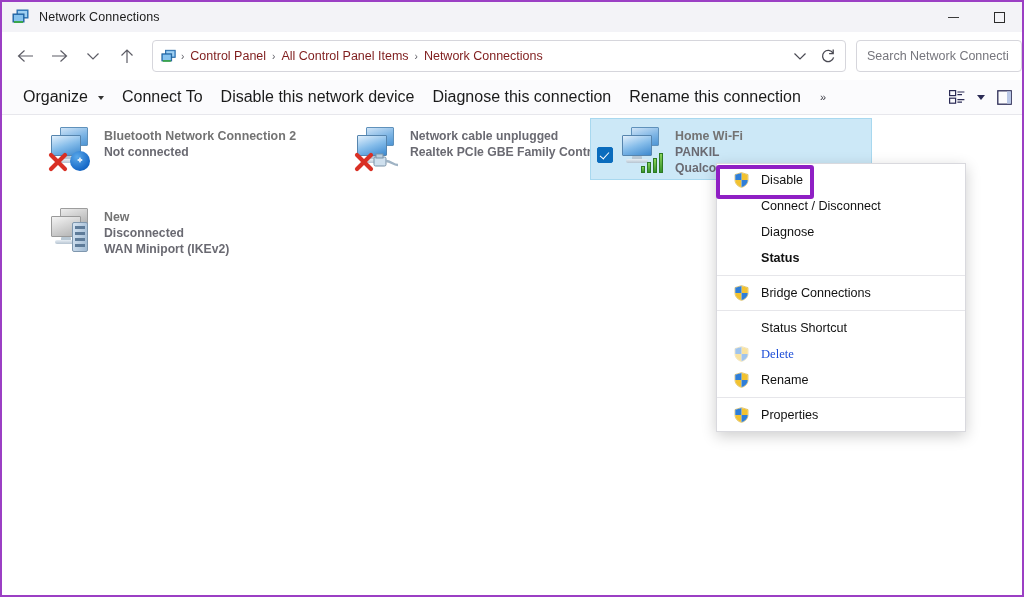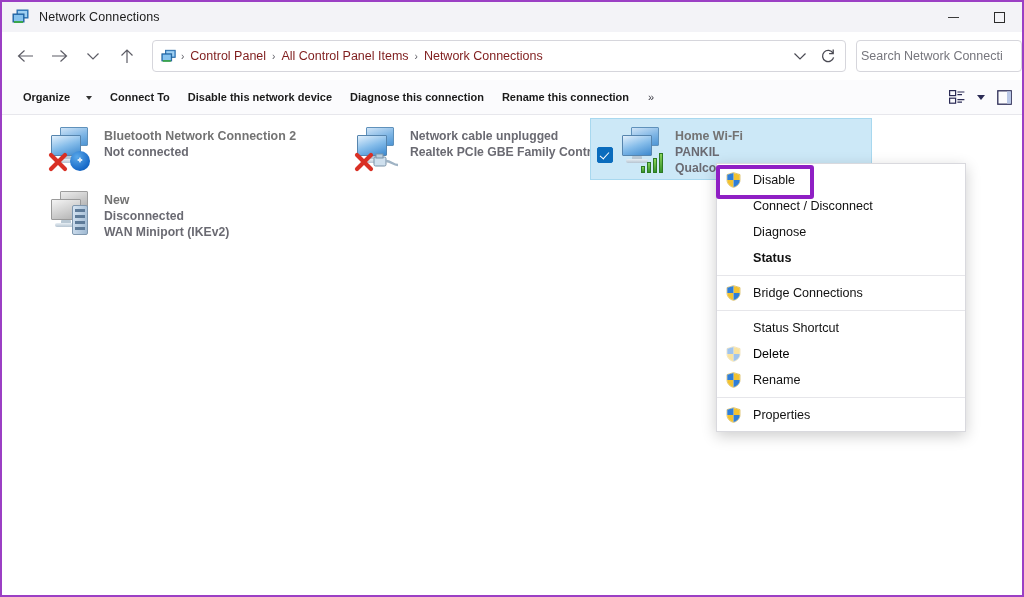--- a/index.html
+++ b/index.html
@@ -142,21 +142,21 @@
   .searchbox {
     margin-left: 10px;
     flex: 1;
     height: 32px;
     border: 1px solid #d6d6dc;
     border-radius: 4px;
     background: #fff;
     display: flex;
     align-items: center;
     box-sizing: border-box;
-    padding-left: 2px;
+    padding-left: 8px;
     overflow: hidden;
   }
   .searchbox input {
     border: 0;
     outline: 0;
     font-family: "Liberation Sans", sans-serif;
     font-size: 12.5px;
     color: #6d6d75;
     width: 100%;
     background: transparent;
@@ -169,28 +169,27 @@
     min-height: 35px;
     background: #fbfbfd;
     border-bottom: 1px solid #e7e7ec;
     display: flex;
     align-items: center;
     box-sizing: border-box;
     padding-left: 12px;
     position: relative;
   }
   .cmd-item {
-    font-size: 11px;
+    font-size: 16px;
     color: #1b1b1b;
     padding: 4px 9px;
     white-space: nowrap;
     display: flex;
     align-items: center;
-    gap: 16px;
-    font-weight: bold;
+    gap: 10px;
   }
   .cmd-caret {
     display: inline-block;
     width: 0; height: 0;
     border-left: 3.5px solid transparent;
     border-right: 3.5px solid transparent;
     border-top: 4px solid #333;
     margin-top: 2px;
   }
   .cmd-chevrons {
@@ -402,38 +401,38 @@
     background: #ffffff;
     border: 1px solid #d9d9de;
     box-shadow: 0 4px 14px rgba(0,0,0,0.20);
     padding: 3px 0;
     box-sizing: border-box;
   }
   .mi {
     height: 26px;
     display: flex;
     align-items: center;
-    padding-left: 8px;
+    padding-left: 16px;
     box-sizing: border-box;
     position: relative;
   }
   .mi-icon {
     width: 18px;
     height: 16px;
     margin-right: 10px;
     flex: 0 0 18px;
     position: relative;
   }
   .mi-label {
     font-size: 12.6px;
     color: #111;
     white-space: nowrap;
   }
   .mi.bold .mi-label { font-weight: 700; }
-  .mi.disabled .mi-label { color: #000000; }
+  .mi.disabled .mi-label { color: #1d4ed8; font-family: Liberation Serif, serif; }
   .mi-sep {
     height: 1px;
     background: #e6e6ea;
     margin: 4px 0;
   }
   
   .shield {
     position: absolute;
     left: 1px; top: 0;
     width: 15px; height: 16px;
@@ -588,21 +587,21 @@
         <div class="bt-badge">
             <span>᛭</span>
           </div>
       </div>
       <div class="conn-text">
         <div class="conn-name">Bluetooth Network Connection 2</div>
         <div class="conn-sub">Not connected</div>
       </div>
     </div>
 
-    <div class="conn" style="left:22px; top:68px;">
+    <div class="conn" style="left:22px; top:85px;">
       <div class="conn-check off"></div>
       <div class="conn-icon mon-gray">
         <div class="mon mon-back"></div>
         <div class="mon mon-front"></div>
         <div class="mon mon-stand"></div>
         <div class="mon mon-base"></div>
         <div class="server-badge">
             <i></i>
             <i></i>
             <i></i>

